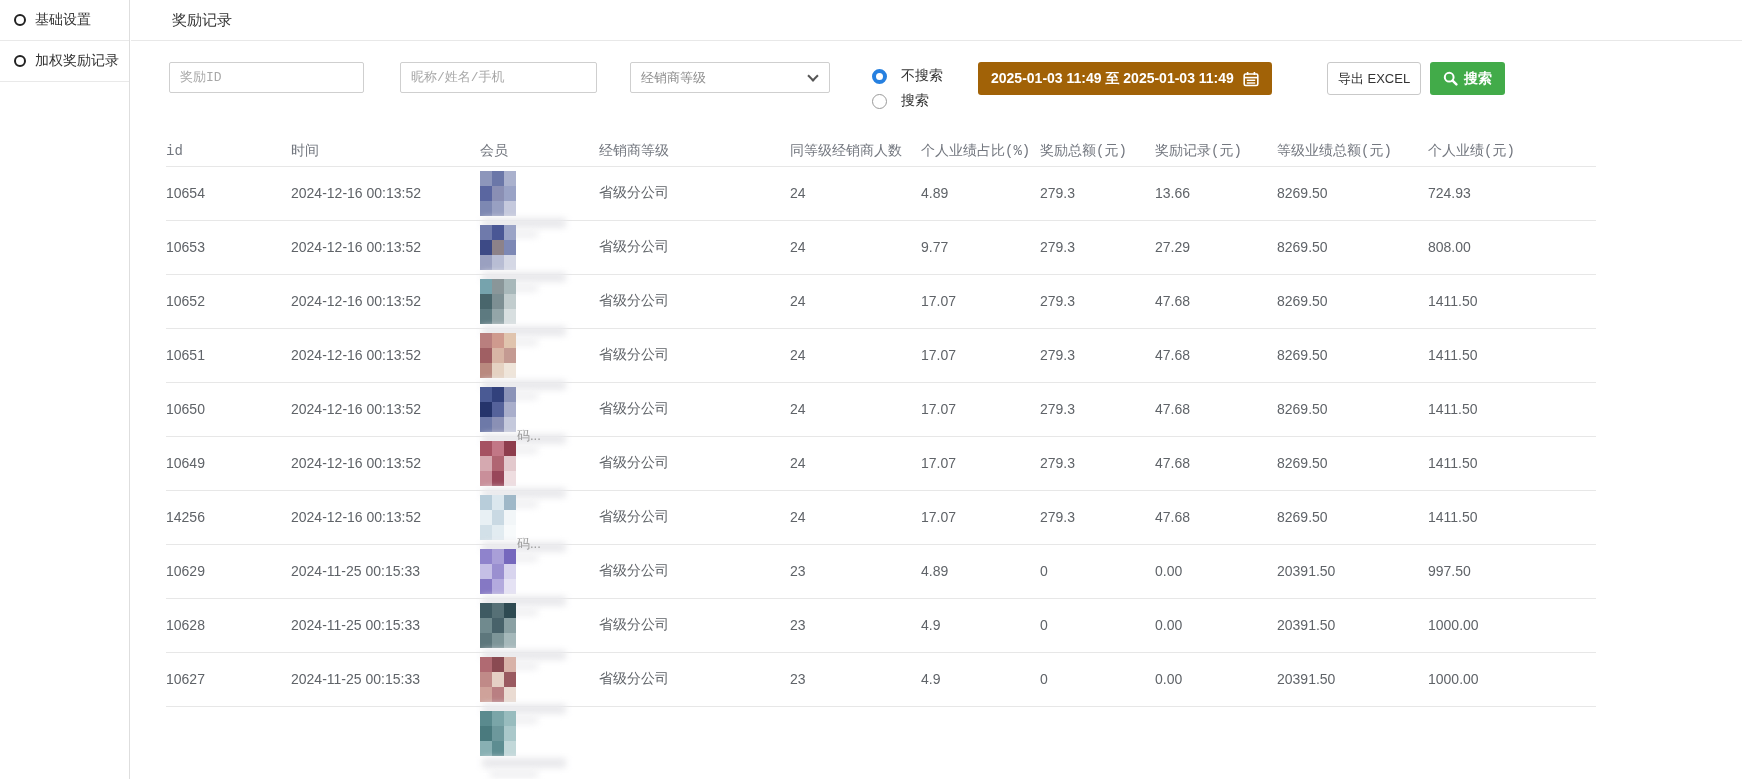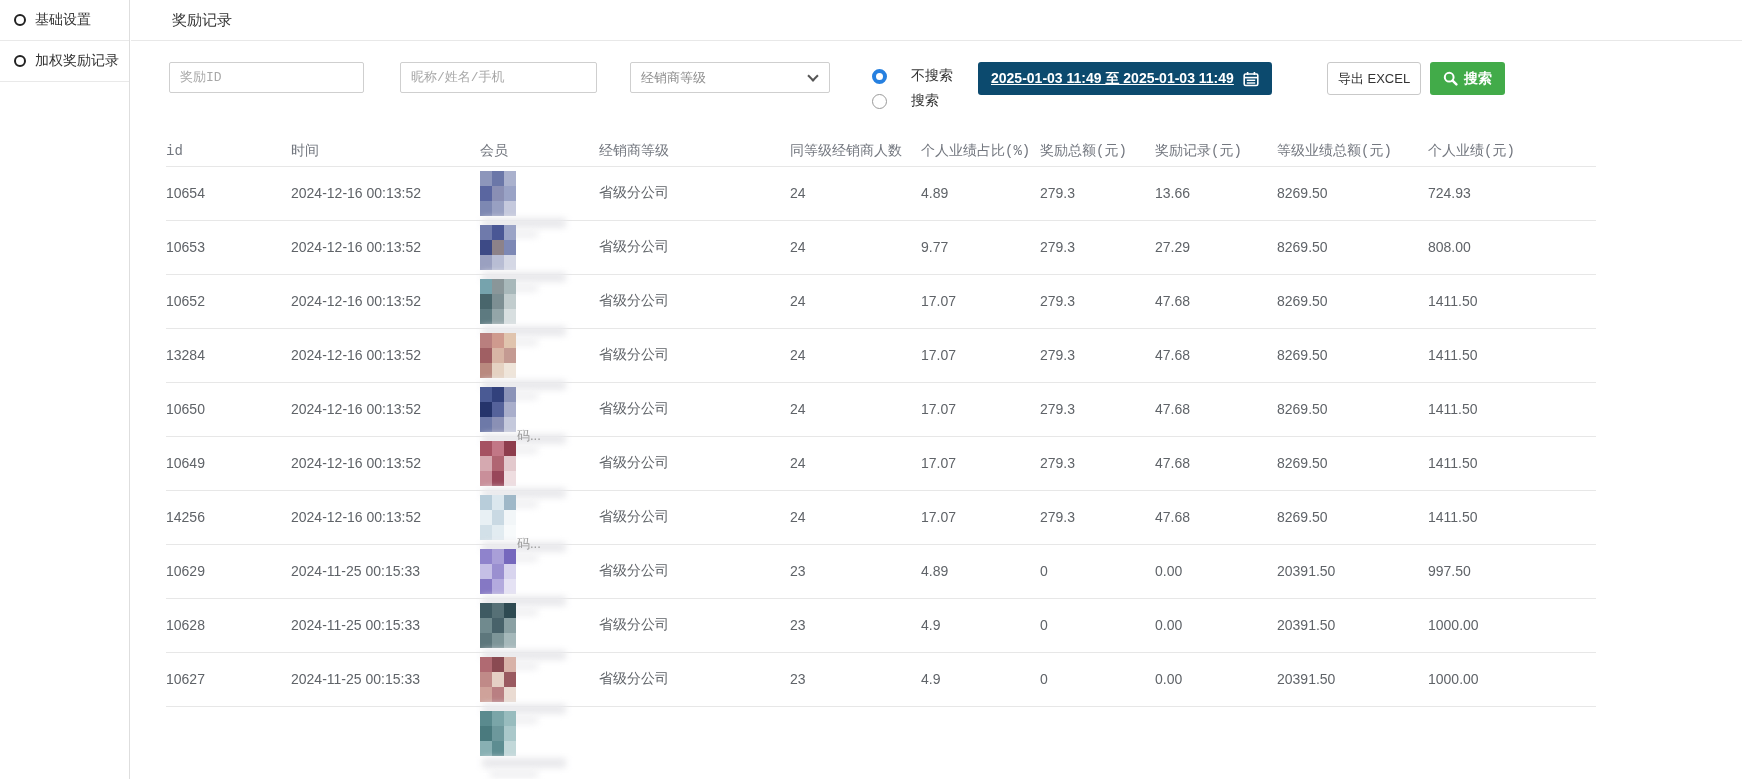--- a/index.html
+++ b/index.html
@@ -51,21 +51,21 @@
     font-size: 13px; color: #8e8e8e; cursor: pointer;
   }
   .chevron {
     position: absolute; right: 12px; top: 9px;
     width: 8px; height: 8px;
     border-right: 2px solid #555; border-bottom: 2px solid #555;
     transform: rotate(45deg);
   }
 
   .radio-group { position: absolute; left: 872px; top: 66px; }
-  .radio-row { display: flex; align-items: center; gap: 24px; height: 20px; margin-bottom: 5px; cursor: pointer; }
+  .radio-row { display: flex; align-items: center; gap: 14px; height: 20px; margin-bottom: 5px; cursor: pointer; }
   .radio-dot-on {
     width: 15px; height: 15px; border-radius: 50%;
     border: 4px solid #2680e0; background: #fff; flex: 0 0 auto;
   }
   .radio-dot-off {
     width: 15px; height: 15px; border-radius: 50%;
     border: 1px solid #9a9a9a; background: #fff; flex: 0 0 auto;
   }
   .radio-label { font-size: 14px; color: #333; }
 
@@ -158,21 +158,21 @@
   <div class="radio-row">
     <span class="radio-dot-on" style="border-color: rgb(38, 128, 224);"></span>
     <span class="radio-label">不搜索</span>
   </div>
   <div class="radio-row">
     <span class="radio-dot-off"></span>
     <span class="radio-label">搜索</span>
   </div>
 </div>
 
-<button class="date-btn" style="background: #0c4a6e; text-decoration: underline;">
+<button class="date-btn" style="background: #a16207;">
   <span>2025-01-03 11:49 至 2025-01-03 11:49</span>
   <svg width="16" height="16" viewBox="0 0 16 16">
     <rect x="1.2" y="3" width="13.6" height="11.5" rx="1.5" fill="none" stroke="#fff" stroke-width="1.6"></rect>
     <line x1="1.2" y1="6.6" x2="14.8" y2="6.6" stroke="#fff" stroke-width="1.6"></line>
     <line x1="4.6" y1="1" x2="4.6" y2="4" stroke="#fff" stroke-width="1.6"></line>
     <line x1="11.4" y1="1" x2="11.4" y2="4" stroke="#fff" stroke-width="1.6"></line>
     <line x1="3.8" y1="9.3" x2="12.2" y2="9.3" stroke="#fff" stroke-width="1.4"></line>
     <line x1="3.8" y1="12" x2="12.2" y2="12" stroke="#fff" stroke-width="1.4"></line>
   </svg>
 </button>
@@ -294,21 +294,21 @@
           </td>
           <td>省级分公司</td>
           <td>24</td>
           <td>17.07</td>
           <td>279.3</td>
           <td>47.68</td>
           <td>8269.50</td>
           <td>1411.50</td>
         </tr>
         <tr>
-          <td>13284</td>
+          <td>10651</td>
           <td>2024-12-16 00:13:52</td>
           <td class="member-cell">
             <div class="member-wrap">
               <div class="avatar">
                 <span style="background: rgb(185, 127, 126);"></span>
                 <span style="background: rgb(207, 154, 142);"></span>
                 <span style="background: rgb(224, 196, 174);"></span>
                 <span style="background: rgb(160, 95, 99);"></span>
                 <span style="background: rgb(216, 181, 165);"></span>
                 <span style="background: rgb(196, 154, 146);"></span>

